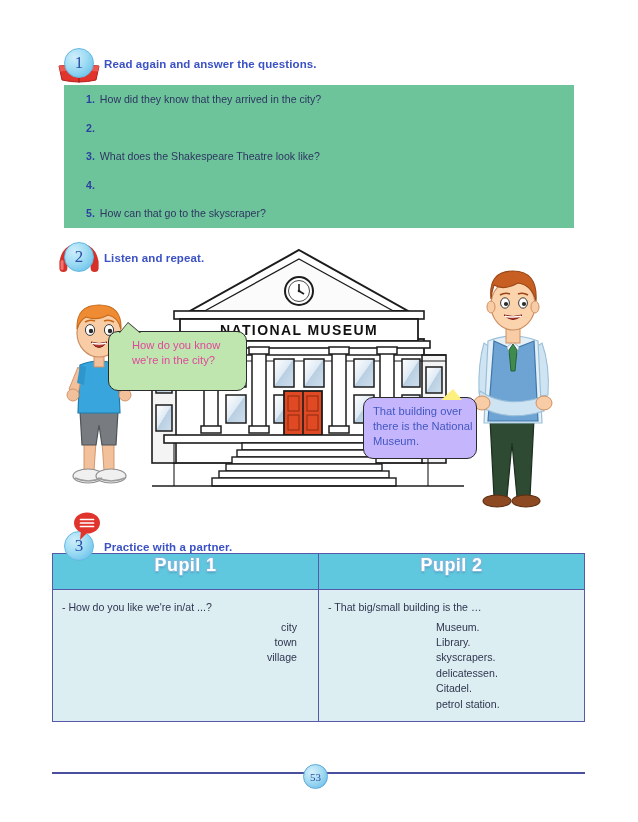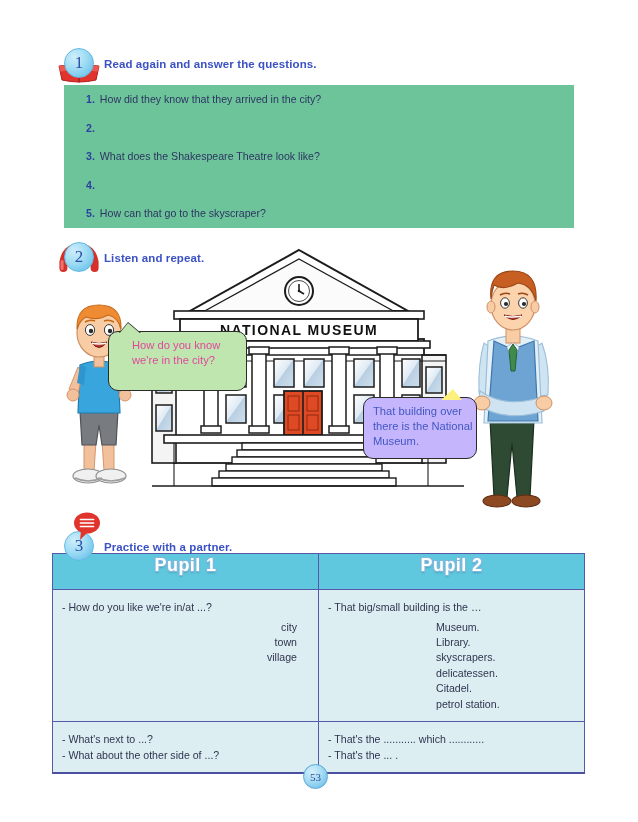--- a/index.html
+++ b/index.html
@@ -425,29 +425,19 @@
         <div class="cell-options-right">
           <div>Museum.</div>
           <div>Library.</div>
           <div>skyscrapers.</div>
           <div>delicatessen.</div>
           <div>Citadel.</div>
           <div>petrol station.</div>
         </div>
       </td>
     </tr>
-    <tr class="row-short">
-      <td>
-        <p class="cell-line">- What's next to ...?</p>
-        <p class="cell-line">- What about the other side of ...?</p>
-      </td>
-      <td>
-        <p class="cell-line">- That's the ........... which ............</p>
-        <p class="cell-line">- That's the ... .</p>
-      </td>
-    </tr>
   </tbody>
 </table>
 
 <div id="page-footer">
   <div id="footer-rule"></div>
   <div id="page-number">53</div>
 </div>
 
 </body></html>

